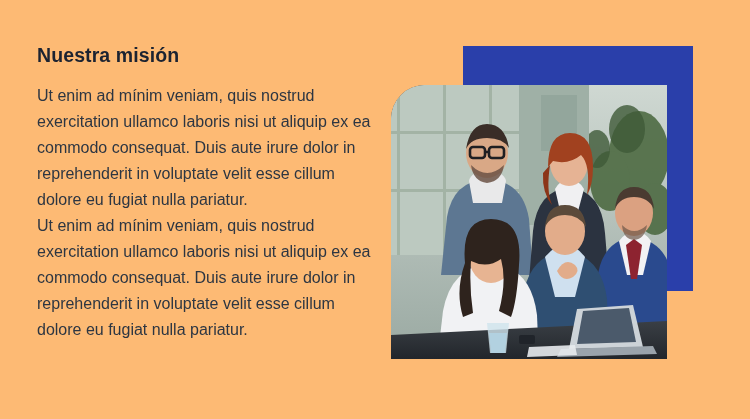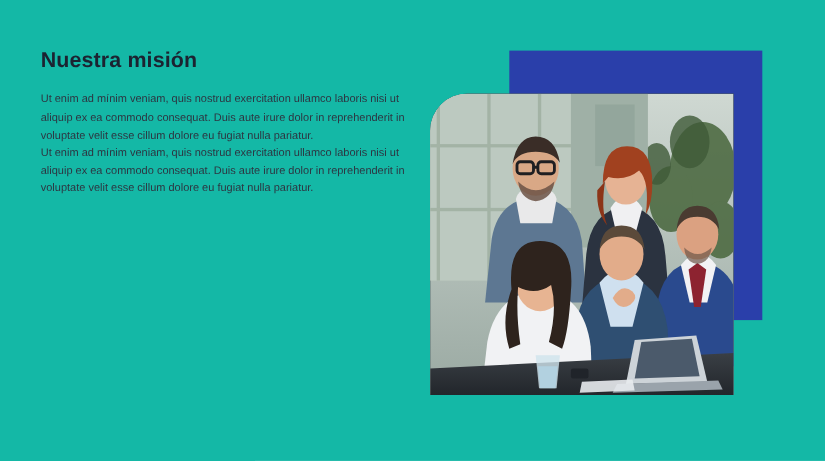--- a/index.html
+++ b/index.html
@@ -10,42 +10,42 @@
     width: 750px;
     height: 419px;
     background: #dfe7ee;
     font-family: "Liberation Sans", sans-serif;
     overflow: hidden;
   }
   .page {
     position: relative;
     width: 750px;
     height: 419px;
-    background: #14b8a6;
+    background: #fdba74;
     box-sizing: border-box;
   }
   .content-col {
     position: absolute;
     left: 37px;
     top: 44px;
     width: 335px;
   }
   .heading {
     font-size: 19.5px;
     font-weight: bold;
     color: #1c2331;
     letter-spacing: 0.1px;
     margin: 0 0 16px 0;
     line-height: 1.2;
   }
   .heading.second {
     margin-top: 34px;
   }
   .para {
-    font-size: 10px;
+    font-size: 16px;
     line-height: 1.62;
     color: #2d3642;
     margin: 0;
   }
   .para.bold {
     font-weight: bold;
     color: #1c2331;
     margin-top: 26px;
     line-height: 1.68;
   }

